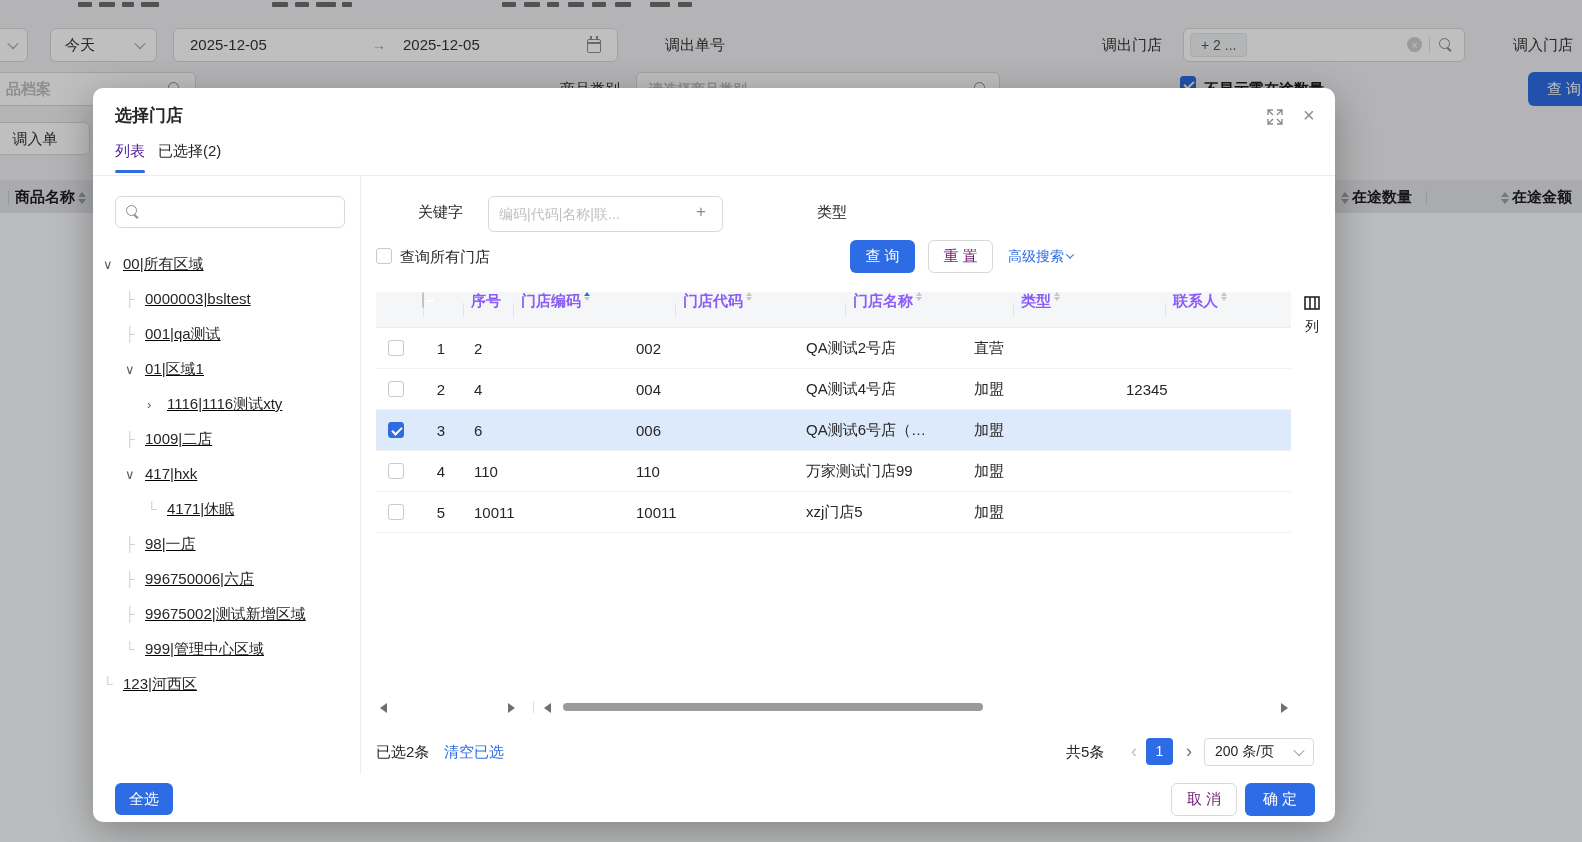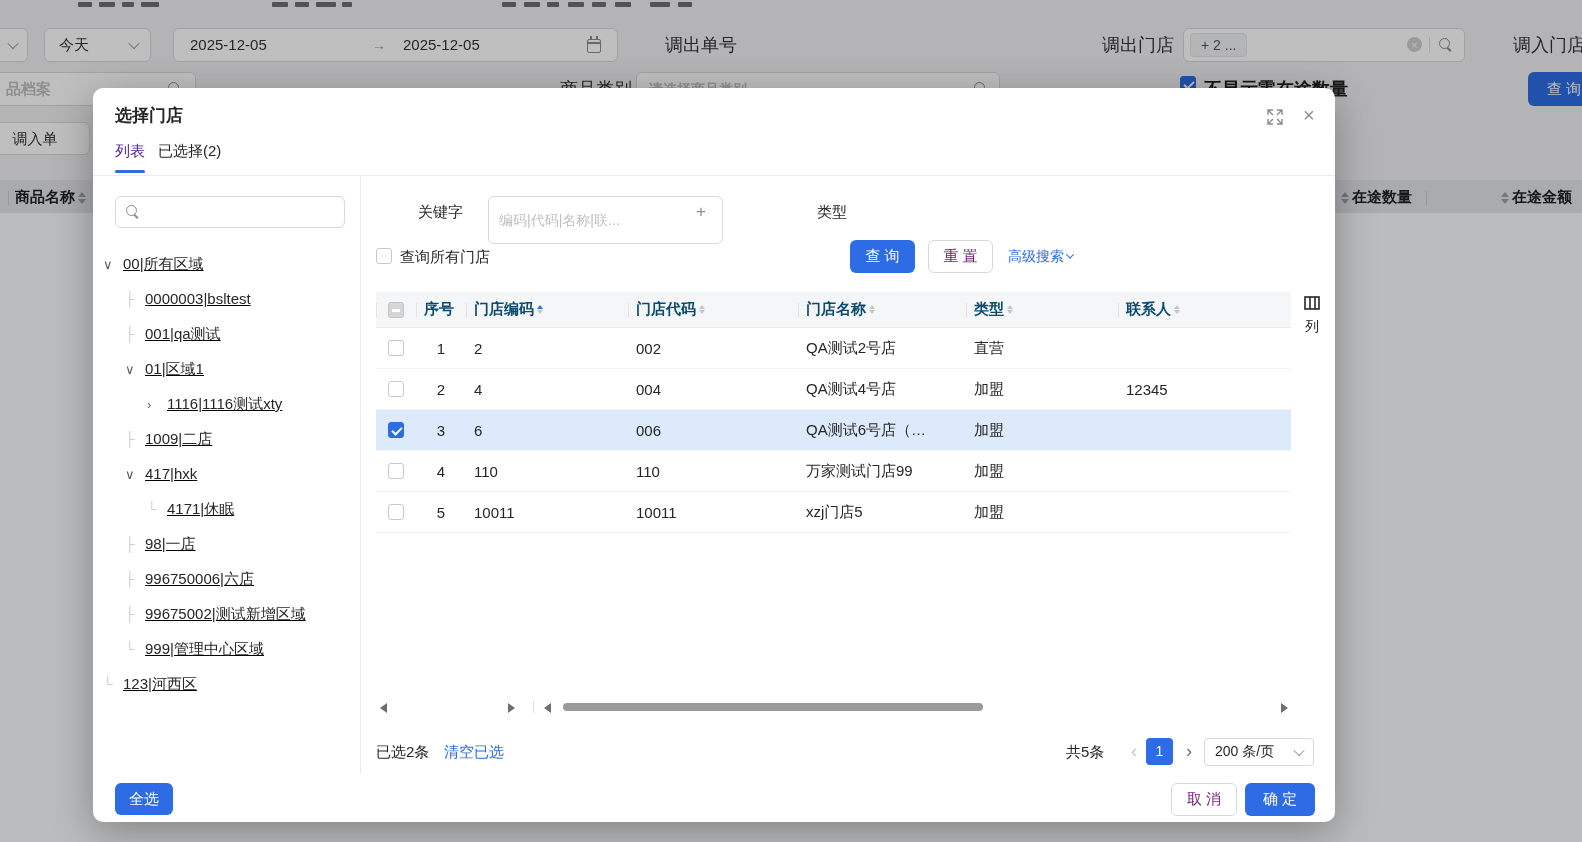--- a/index.html
+++ b/index.html
@@ -5,21 +5,21 @@
   * { margin:0; padding:0; box-sizing:border-box; font-family:"Liberation Sans","DejaVu Sans",sans-serif; }
   html,body { width:1582px; height:842px; overflow:hidden; background:#f0f1f3; }
   .abs { position:absolute; }
   #stage { position:relative; width:1582px; height:842px; overflow:hidden; }
 
   
   .page { position:absolute; inset:0; background:#f0f1f3; }
   .frag { position:absolute; top:2px; height:5px; background:#6e6e6e; border-radius:1px; }
   .box { background:#fff; border:1px solid #d9d9d9; border-radius:6px; }
   .row1 { top:28px; height:34px; }
-  .lbl { position:absolute; font-size:18px; color:#333; line-height:34px; white-space:nowrap; }
+  .lbl { position:absolute; font-size:15px; color:#333; line-height:34px; white-space:nowrap; }
   .ph { color:#bfbfbf; font-size:14px; white-space:nowrap;font-weight:bold; }
   .chev { width:8px; height:8px; border-right:1.5px solid #999; border-bottom:1.5px solid #999; transform:rotate(45deg) translate(-1px,-1px); display:inline-block; }
   .sicon { position:relative; display:inline-block; width:13px; height:13px; }
   .sicon::before { content:""; position:absolute; left:0; top:0; width:9px; height:9px; border:1.5px solid #8c8c8c; border-radius:50%; }
   .sicon::after { content:""; position:absolute; left:9px; top:9px; width:5px; height:1.5px; background:#8c8c8c; transform:rotate(45deg); transform-origin:0 0; }
   .cal { position:relative; display:inline-block; width:14px; height:14px; border:1.5px solid #8c8c8c; border-radius:2px; }
   .cal::before { content:""; position:absolute; left:2px; top:-4px; width:1.5px; height:4px; background:#8c8c8c; box-shadow:6px 0 0 #8c8c8c; }
   .cal::after { content:""; position:absolute; left:0; top:2px; width:100%; height:1.5px; background:#8c8c8c; }
   .btn-primary { background:#2d6ce4; color:#fff; border-radius:6px; font-size:15px; text-align:center; cursor:pointer; }
   .cb { display:inline-block; width:16px; height:16px; border:1px solid #c9c9c9; border-radius:3px; background:#fff; position:relative; }
@@ -54,33 +54,33 @@
 
   .t-search { position:absolute; left:22px; top:108px; width:230px; height:32px; border:1px solid #d9d9d9; border-radius:6px; background:#fff; }
   .t-search .sicon { position:absolute; left:10px; top:8px; }
   .tree { position:absolute; left:10px; top:158px; width:255px;text-decoration:underline; }
   .tnode { height:35px; line-height:35px; font-size:15px; color:#262626; white-space:nowrap; cursor:pointer; }
   .ti { display:inline-block; height:1px; vertical-align:middle; }
   .tp { display:inline-block; width:20px; color:#595959; font-size:13px; }
   .tp.conn { color:#cfcfcf; font-size:14px; }
 
   .f-label { position:absolute; top:108px; line-height:32px; font-size:15px; color:#262626; }
-  .f-input { position:absolute; top:108px; height:48px; border:1px solid #d9d9d9; border-radius:6px; background:#fff; font-size:14px; padding:16px 10px; color:#333; }
+  .f-input { position:absolute; top:108px; height:36px; border:1px solid #d9d9d9; border-radius:6px; background:#fff; font-size:14px; padding:16px 10px; color:#333; }
   .f-input::placeholder { color:#c0c0c0; }
   .plus { position:absolute; top:108px; line-height:32px; font-size:17px; color:#8c8c8c; }
   .f-select { position:absolute; top:108px; height:32px; border:1px solid #d9d9d9; border-radius:6px; background:#fff; display:flex; align-items:center; padding:0 12px; justify-content:space-between; cursor:pointer; }
   .frow2 { position:absolute; top:152px; height:33px; }
   .btn { border-radius:6px; font-size:15px; display:flex; align-items:center; justify-content:center; cursor:pointer; white-space:nowrap; }
   .btn.ghost { background:#fff; border:1px solid #d9d9d9; color:#701a75; }
   .link { color:#2d6ce4; font-size:14px; cursor:pointer; white-space:nowrap; }
   .link .chev { border-color:#2d6ce4; width:6px; height:6px; margin-left:3px; vertical-align:2px; }
 
   .grid { display:grid; grid-template-columns:40px 50px 162px 170px 168px 152px 173px; }
   .thead { position:absolute; left:283px; top:204px; width:915px; height:36px; background:#f5f6f8; border-bottom:1px solid #ebebeb; }
-  .th { display:flex; align-items:center; font-size:15px; font-weight:600; color:#0c4a6e; position:relative; white-space:nowrap; }
+  .th { display:flex; font-size:15px; font-weight:600; color:#8b5cf6; position:relative; white-space:nowrap;margin-left:47px; }
   .th::before { content:""; position:absolute; left:0; top:11px; width:1px; height:14px; background:#e3e3e3; }
   .th .txt { margin-left:8px; }
   .carets { display:inline-flex; flex-direction:column; gap:1px; margin-left:3px; }
   .carets.hide { visibility:hidden; }
   .carets i { display:block; width:0; height:0; border-left:3.5px solid transparent; border-right:3.5px solid transparent; }
   .carets .up { border-bottom:4.5px solid #c6c6c6; }
   .carets .up.active { border-bottom-color:#2d6ce4; }
   .carets .down { border-top:4.5px solid #c6c6c6; }
   .tbody { position:absolute; left:283px; top:240px; width:915px; }
   .tr { height:41px; border-bottom:1px solid #f2f2f2; align-items:center; font-size:15px; color:#262626; }
@@ -127,21 +127,21 @@
         <i class="frag" style="left:568px;width:16px"></i>
         <i class="frag" style="left:592px;width:14px"></i>
         <i class="frag" style="left:615px;width:16px"></i>
         <i class="frag" style="left:650px;width:20px"></i>
         <i class="frag" style="left:678px;width:14px"></i>
     </div>
 
     <div class="abs box row1" style="left:-30px;width:58px">
       <span class="chev" style="position:absolute;right:10px;top:12px"></span>
     </div>
-    <div class="abs box row1" style="left:44px;width:107px">
+    <div class="abs box row1" style="left:50px;width:107px">
       <span style="position:absolute;left:14px;line-height:32px;font-size:15px;color:#333">今天</span>
       <span class="chev" style="position:absolute;right:12px;top:12px"></span>
     </div>
     <div class="abs box row1" style="left:173px;width:445px">
       <span style="position:absolute;left:16px;line-height:32px;font-size:15px;color:#333">2025-12-05</span>
       <span style="position:absolute;left:198px;line-height:32px;font-size:14px;color:#999">→</span>
       <span style="position:absolute;left:229px;line-height:32px;font-size:15px;color:#333">2025-12-05</span>
       <span class="cal" style="position:absolute;right:16px;top:10px"></span>
     </div>
     <div class="lbl" style="left:665px;top:28px">调出单号</div>

